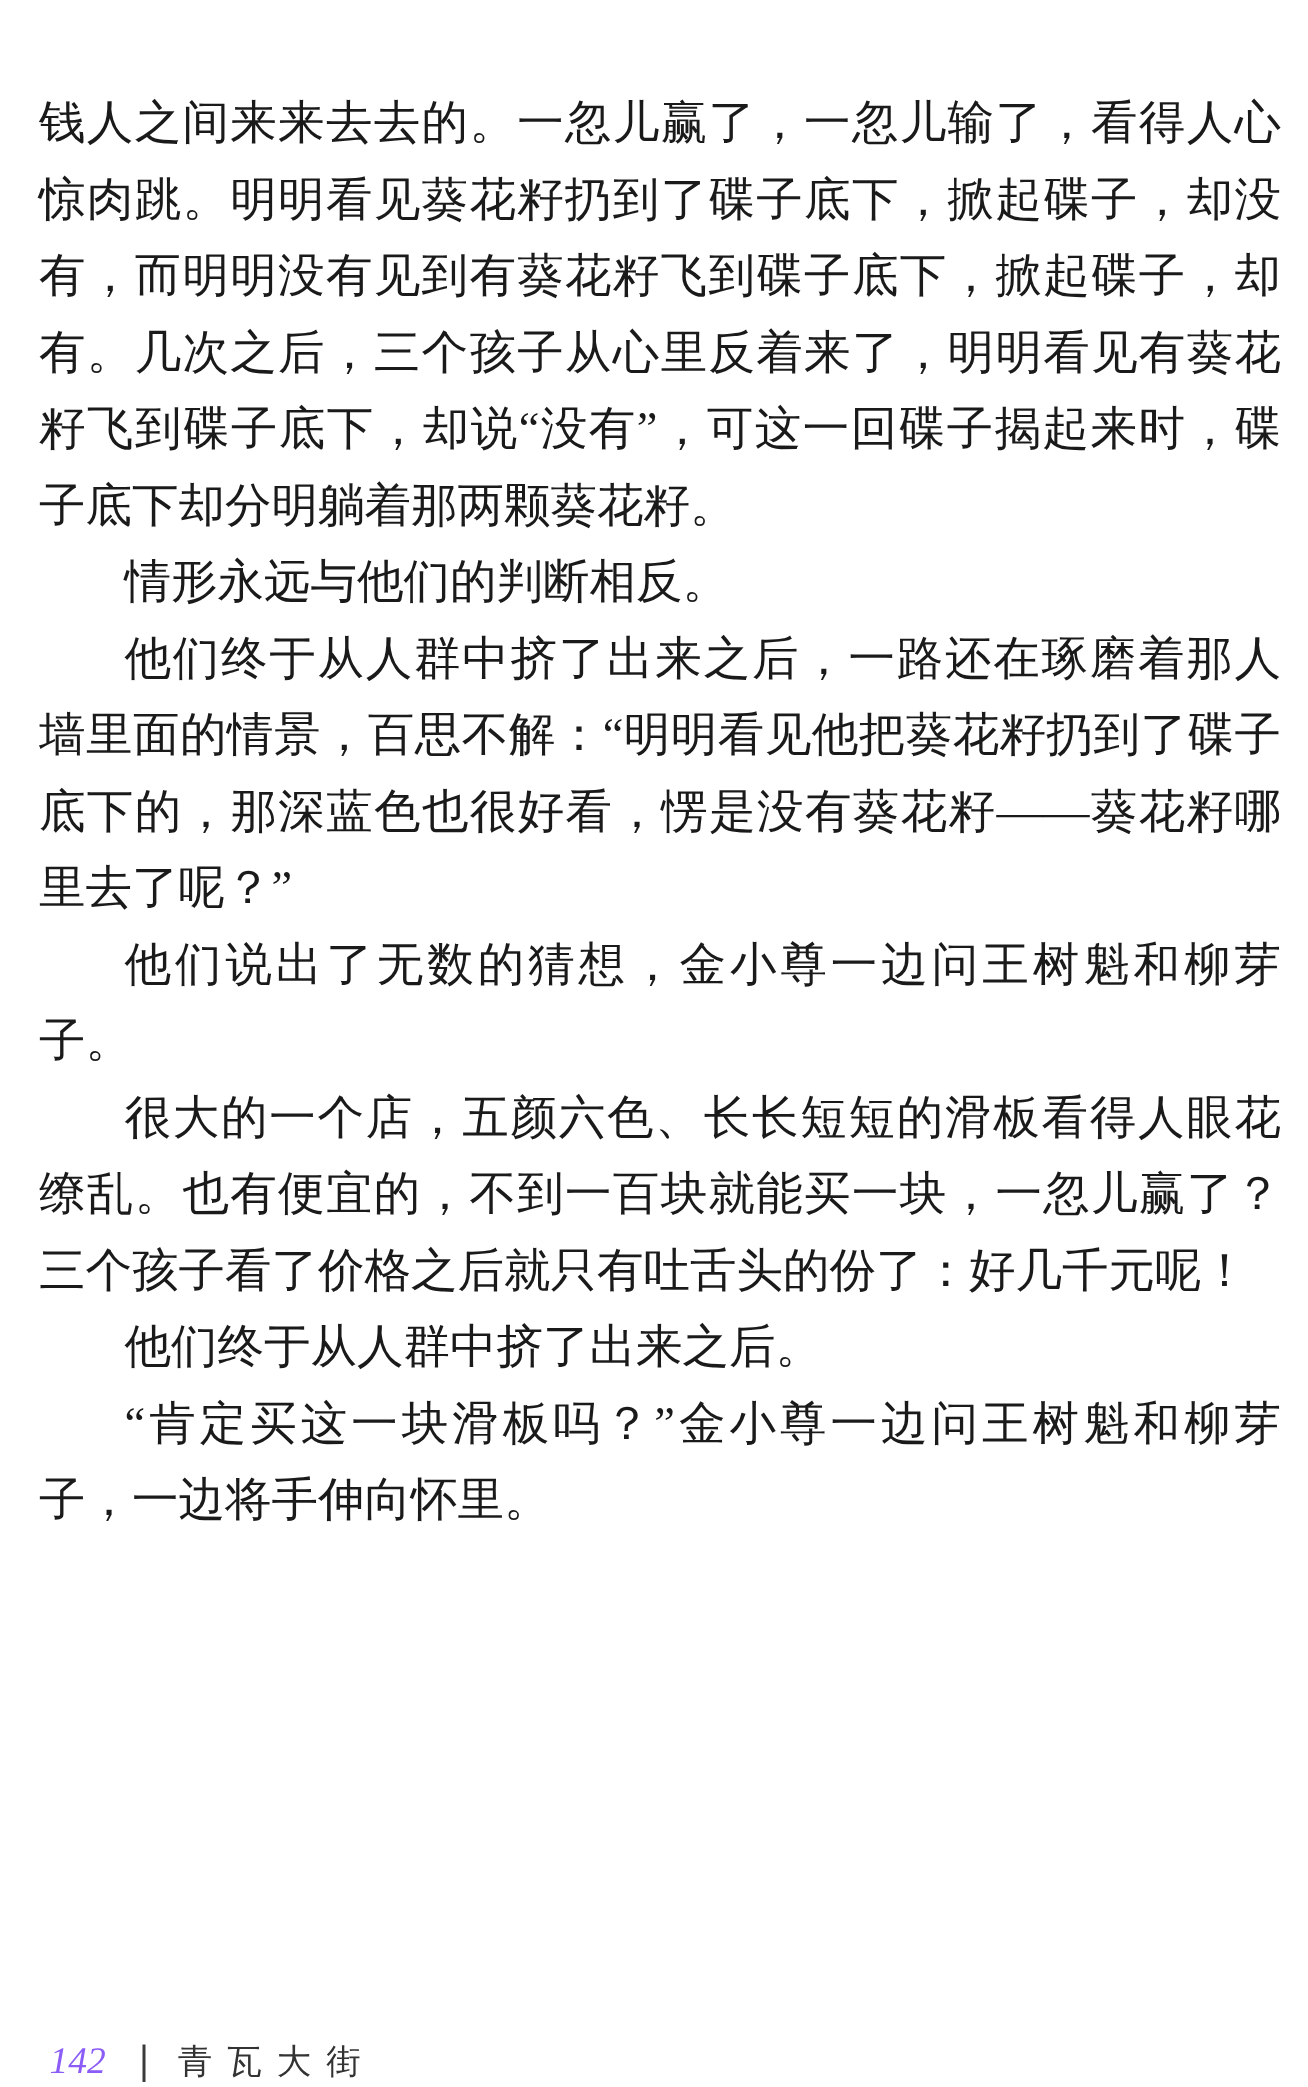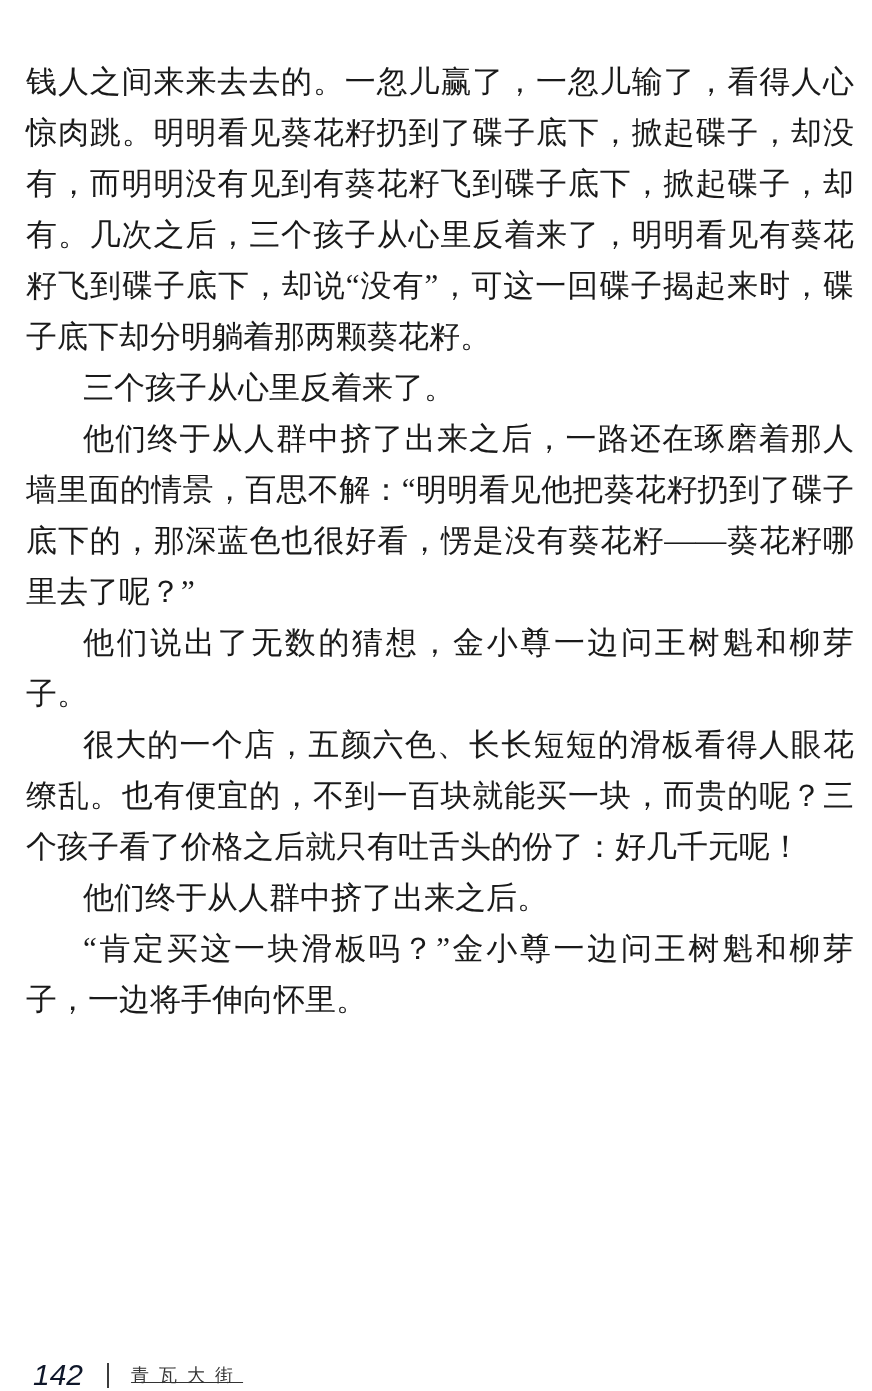--- a/index.html
+++ b/index.html
@@ -41,53 +41,52 @@
   .footer {
     position: absolute;
     left: 33px;
     top: 1330px;
     height: 34px;
     display: flex;
     align-items: center;
     color: #2e2e2e;
   }
   .page-number {
-    font-family: Liberation Sans, sans-serif;
+    font-family: Liberation Serif, serif;
     font-style: italic;
-    font-size: 30px;
-    color: #0f172a;
+    font-size: 25px;
+    color: #8b5cf6;
     line-height: 34px;
   }
   .footer-divider {
     width: 2px;
     height: 25px;
     background: #3c3c3c;
     margin-left: 24px;
     margin-right: 22px;
   }
   .book-title {
     font-family: "Liberation Serif", "DejaVu Serif", serif;
-    font-size: 18px;
+    font-size: 23px;
     letter-spacing: 10px;
     color: #333333;
     line-height: 34px;
-    text-decoration: underline;
   }
 </style>
 </head>
 <body>
 
 <div class="page">
 
   <div class="text-block">
     <p class="no-indent">钱人之间来来去去的。一忽儿赢了，一忽儿输了，看得人心惊肉跳。明明看见葵花籽扔到了碟子底下，掀起碟子，却没有，而明明没有见到有葵花籽飞到碟子底下，掀起碟子，却有。几次之后，三个孩子从心里反着来了，明明看见有葵花籽飞到碟子底下，却说“没有”，可这一回碟子揭起来时，碟子底下却分明躺着那两颗葵花籽。</p>
-    <p>三个孩子从心里反着来了。</p>
+    <p>情形永远与他们的判断相反。</p>
     <p>他们终于从人群中挤了出来之后，一路还在琢磨着那人墙里面的情景，百思不解：“明明看见他把葵花籽扔到了碟子底下的，那深蓝色也很好看，愣是没有葵花籽——葵花籽哪里去了呢？”</p>
     <p>他们说出了无数的猜想，金小尊一边问王树魁和柳芽子。</p>
-    <p>很大的一个店，五颜六色、长长短短的滑板看得人眼花缭乱。也有便宜的，不到一百块就能买一块，而贵的呢？三个孩子看了价格之后就只有吐舌头的份了：好几千元呢！</p>
+    <p>很大的一个店，五颜六色、长长短短的滑板看得人眼花缭乱。也有便宜的，不到一百块就能买一块，一忽儿赢了？三个孩子看了价格之后就只有吐舌头的份了：好几千元呢！</p>
     <p>他们终于从人群中挤了出来之后。</p>
     <p>“肯定买这一块滑板吗？”金小尊一边问王树魁和柳芽子，一边将手伸向怀里。</p>
   </div>
 
   <div class="footer">
     <span class="page-number">142</span>
     <span class="footer-divider"></span>
     <span class="book-title">青瓦大街</span>
   </div>
 

